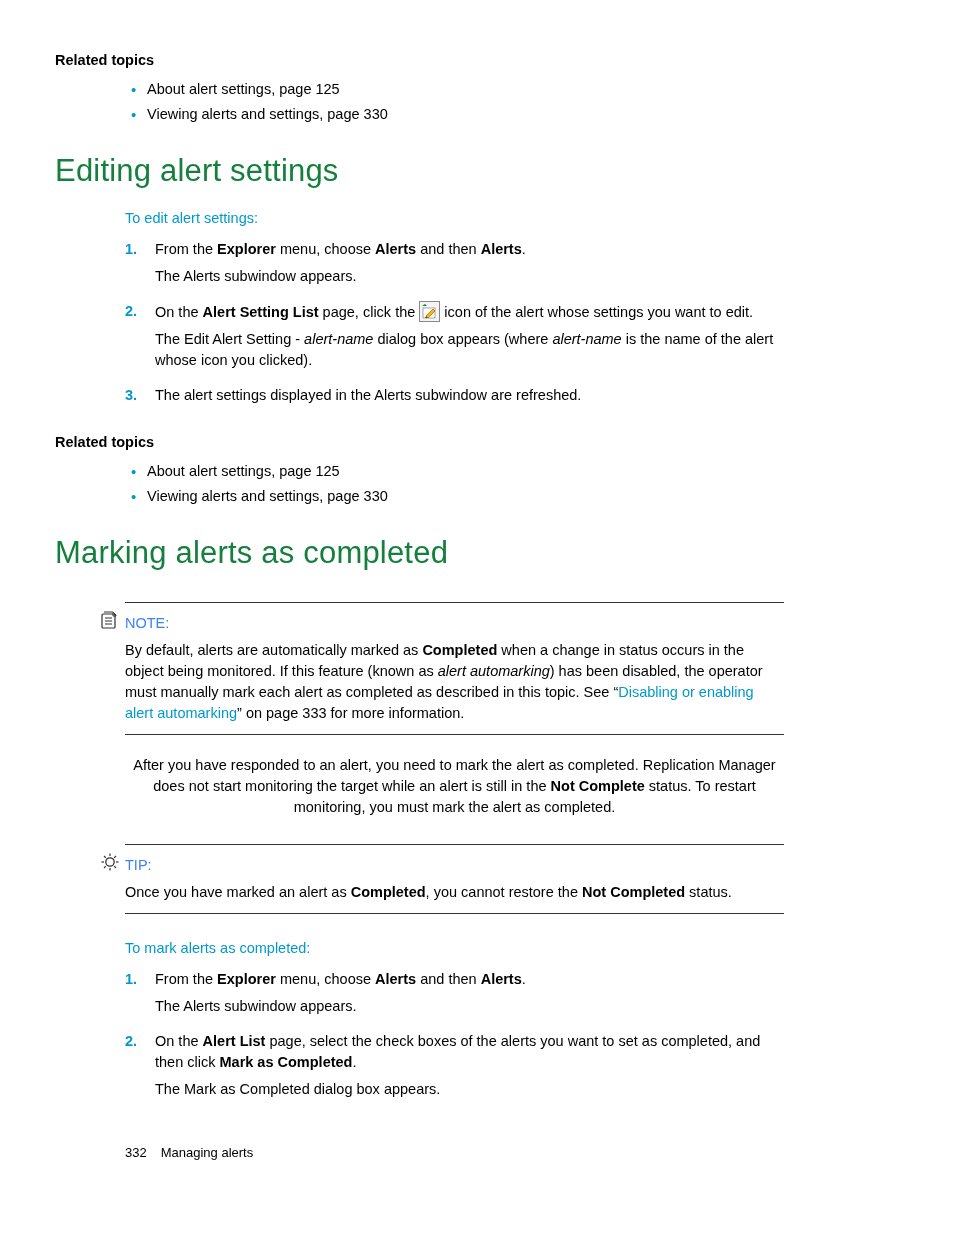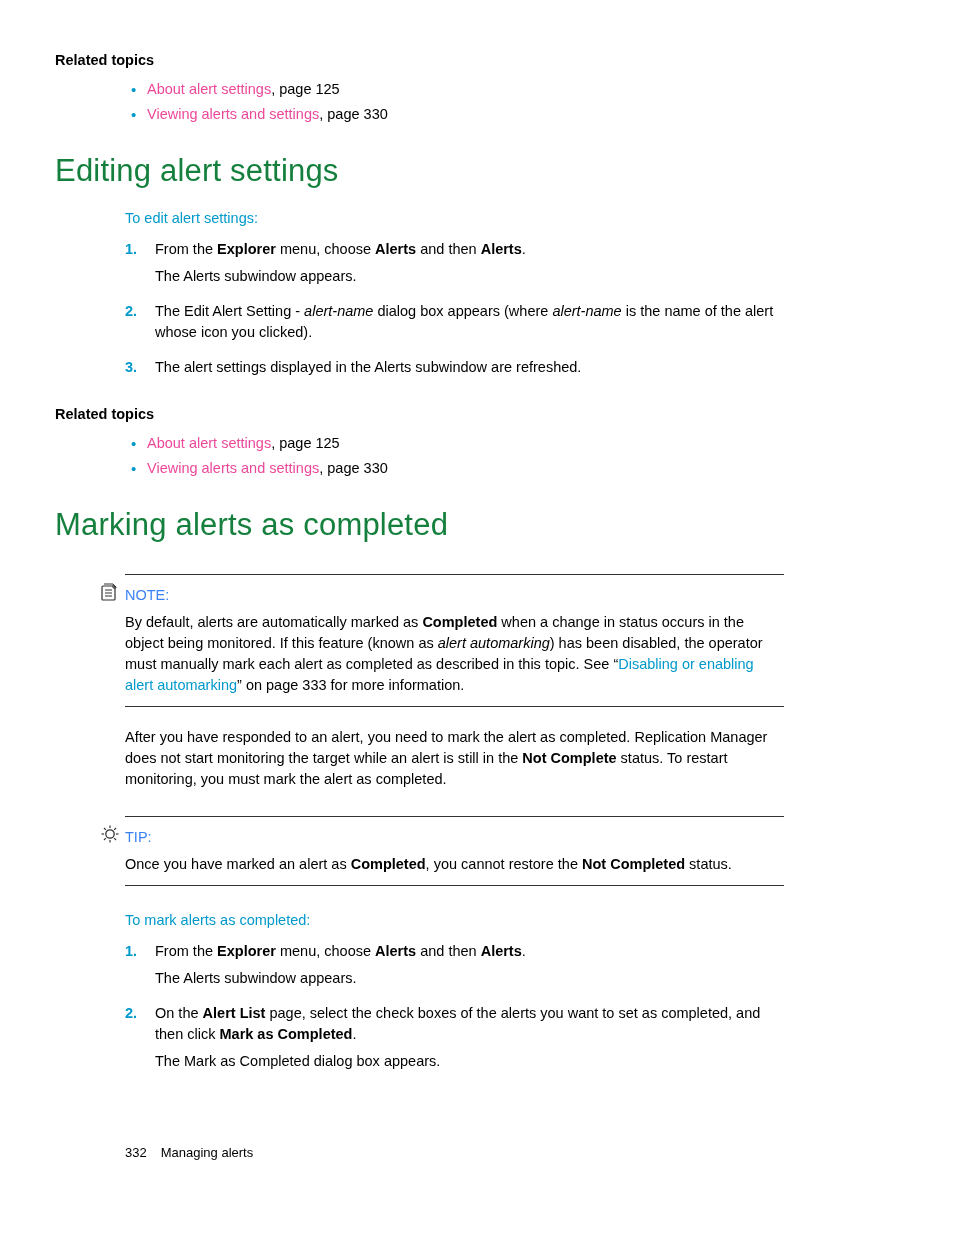--- a/index.html
+++ b/index.html
@@ -31,21 +31,21 @@
     font-size: 14.5px;
   }
   ul.related li::before {
     content: "•";
     color: #0099cc;
     position: absolute;
     left: 6px;
     font-size: 15px;
   }
   ul.related a {
-    color: #ec4899;
+    color: #000000;
     text-decoration: none;
   }
   h1.section {
     font-family: Arial, Helvetica, sans-serif;
     font-weight: 300;
     font-size: 31px;
     color: #15803d;
     margin-top: 24px;
     margin-bottom: 14px;
     letter-spacing: 0.2px;
@@ -115,20 +115,21 @@
     position: absolute;
     left: 101px;
     width: 18px;
     height: 18px;
   }
   .note-icon { margin-top: -1px; }
   .para {
     margin-left: 70px;
     font-size: 14.5px;
     margin-bottom: 12px;
+    text-align: center;
   }
   .footer {
     position: absolute;
     bottom: 72px;
     left: 125px;
     font-size: 13px;
   }
   .footer-page { margin-right: 14px; }
 </style>
 </head>
@@ -147,20 +148,28 @@
 <h1 class="section">Editing alert settings</h1>
 <div class="proc-heading">To edit alert settings:</div>
 <ol class="steps">
   <li>
     <p>
       <span>From the </span><span class="bold">Explorer</span><span> menu, choose </span><span class="bold">Alerts</span><span> and then </span><span class="bold">Alerts</span><span>.</span>
     </p>
     <p class="result">The Alerts subwindow appears.</p>
   </li>
   <li>
+    <p>
+      <span>On the </span><span class="bold">Alert Setting List</span><span> page, click the </span><span class="inline-icon"><svg width="19" height="19" viewBox="0 0 19 19">
+            <path d="M2 4 L7 4 L5 2 Z" fill="#2e7d32"></path>
+            <rect x="3" y="6" width="12" height="10" fill="#fff" stroke="#555" stroke-width="0.5"></rect>
+            <path d="M6 14 L13 7 L15 9 L8 16 Z" fill="#ffb300" stroke="#6d4c00" stroke-width="0.5"></path>
+            <path d="M5 16 L6 14 L8 16 Z" fill="#6d4c00"></path>
+          </svg></span><span> icon of the alert whose settings you want to edit.</span>
+    </p>
     <p class="result">
       <span>The Edit Alert Setting - </span><span class="italic">alert-name</span><span> dialog box appears (where </span><span class="italic">alert-name</span><span> is the name of the alert whose icon you clicked).</span>
     </p>
   </li>
   <li>
     <p class="result">The alert settings displayed in the Alerts subwindow are refreshed.</p>
   </li>
 </ol>
 
 <div class="related-heading" style="margin-top:26px">Related topics</div>

